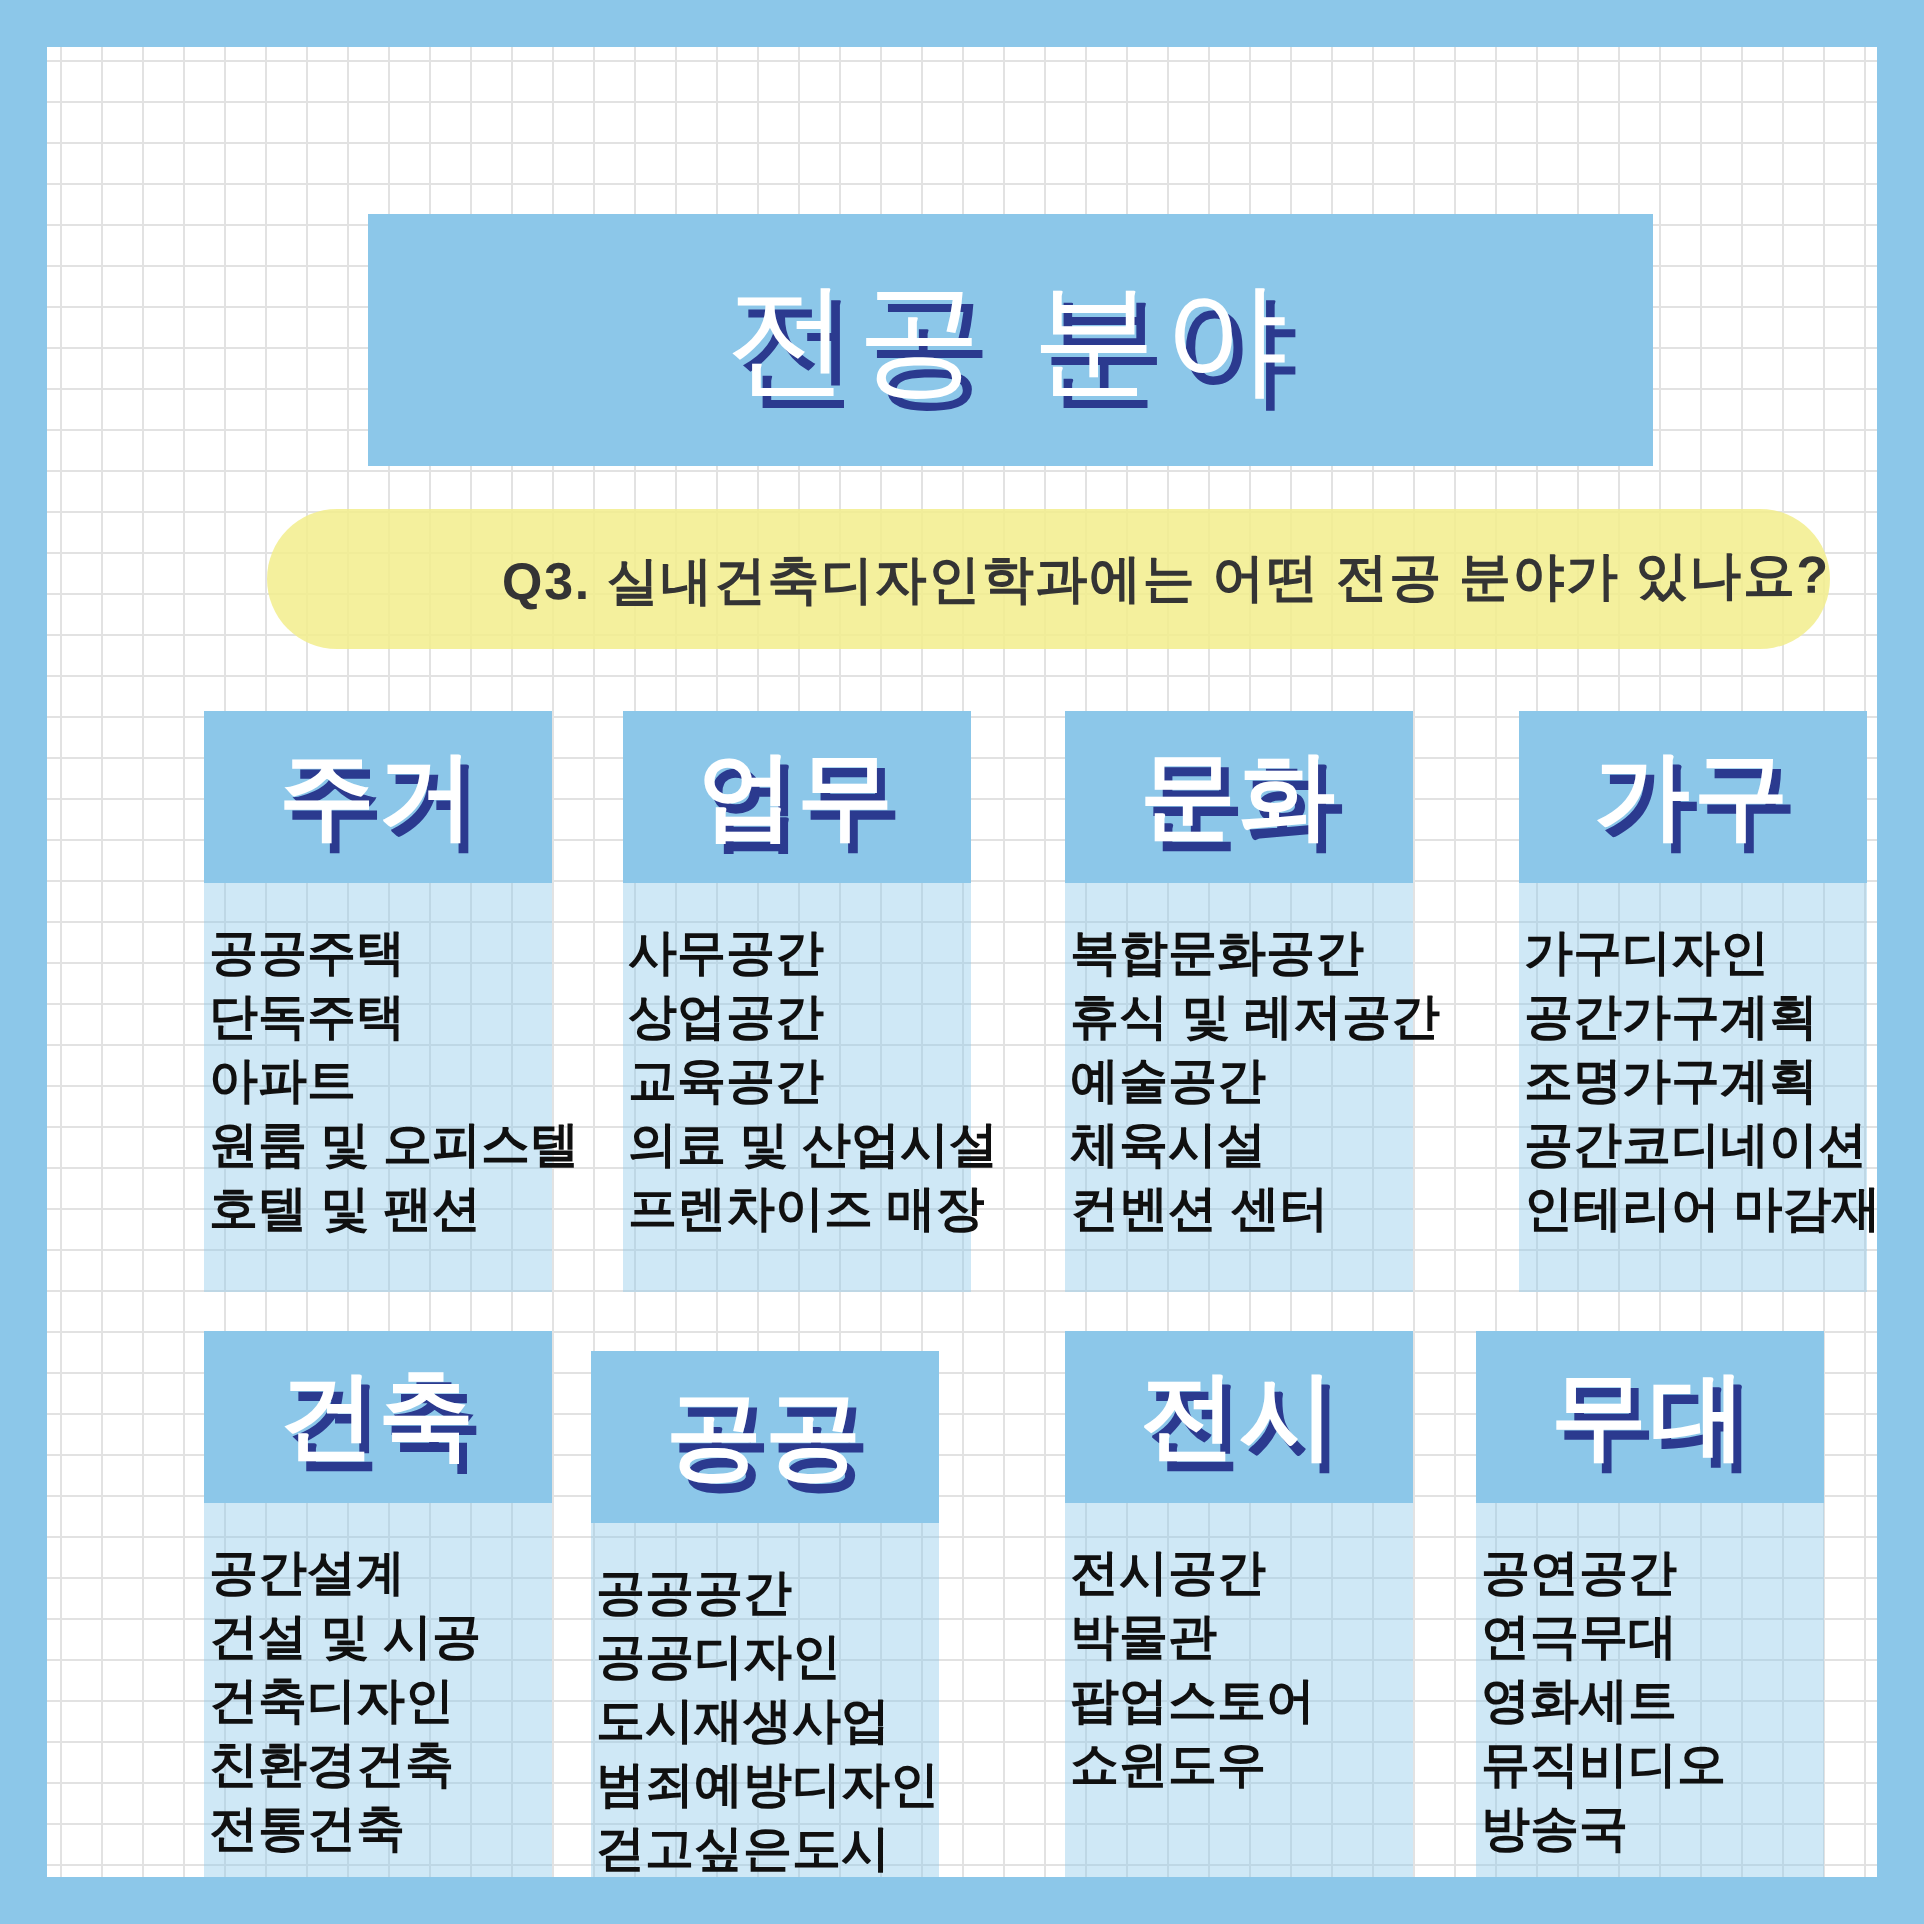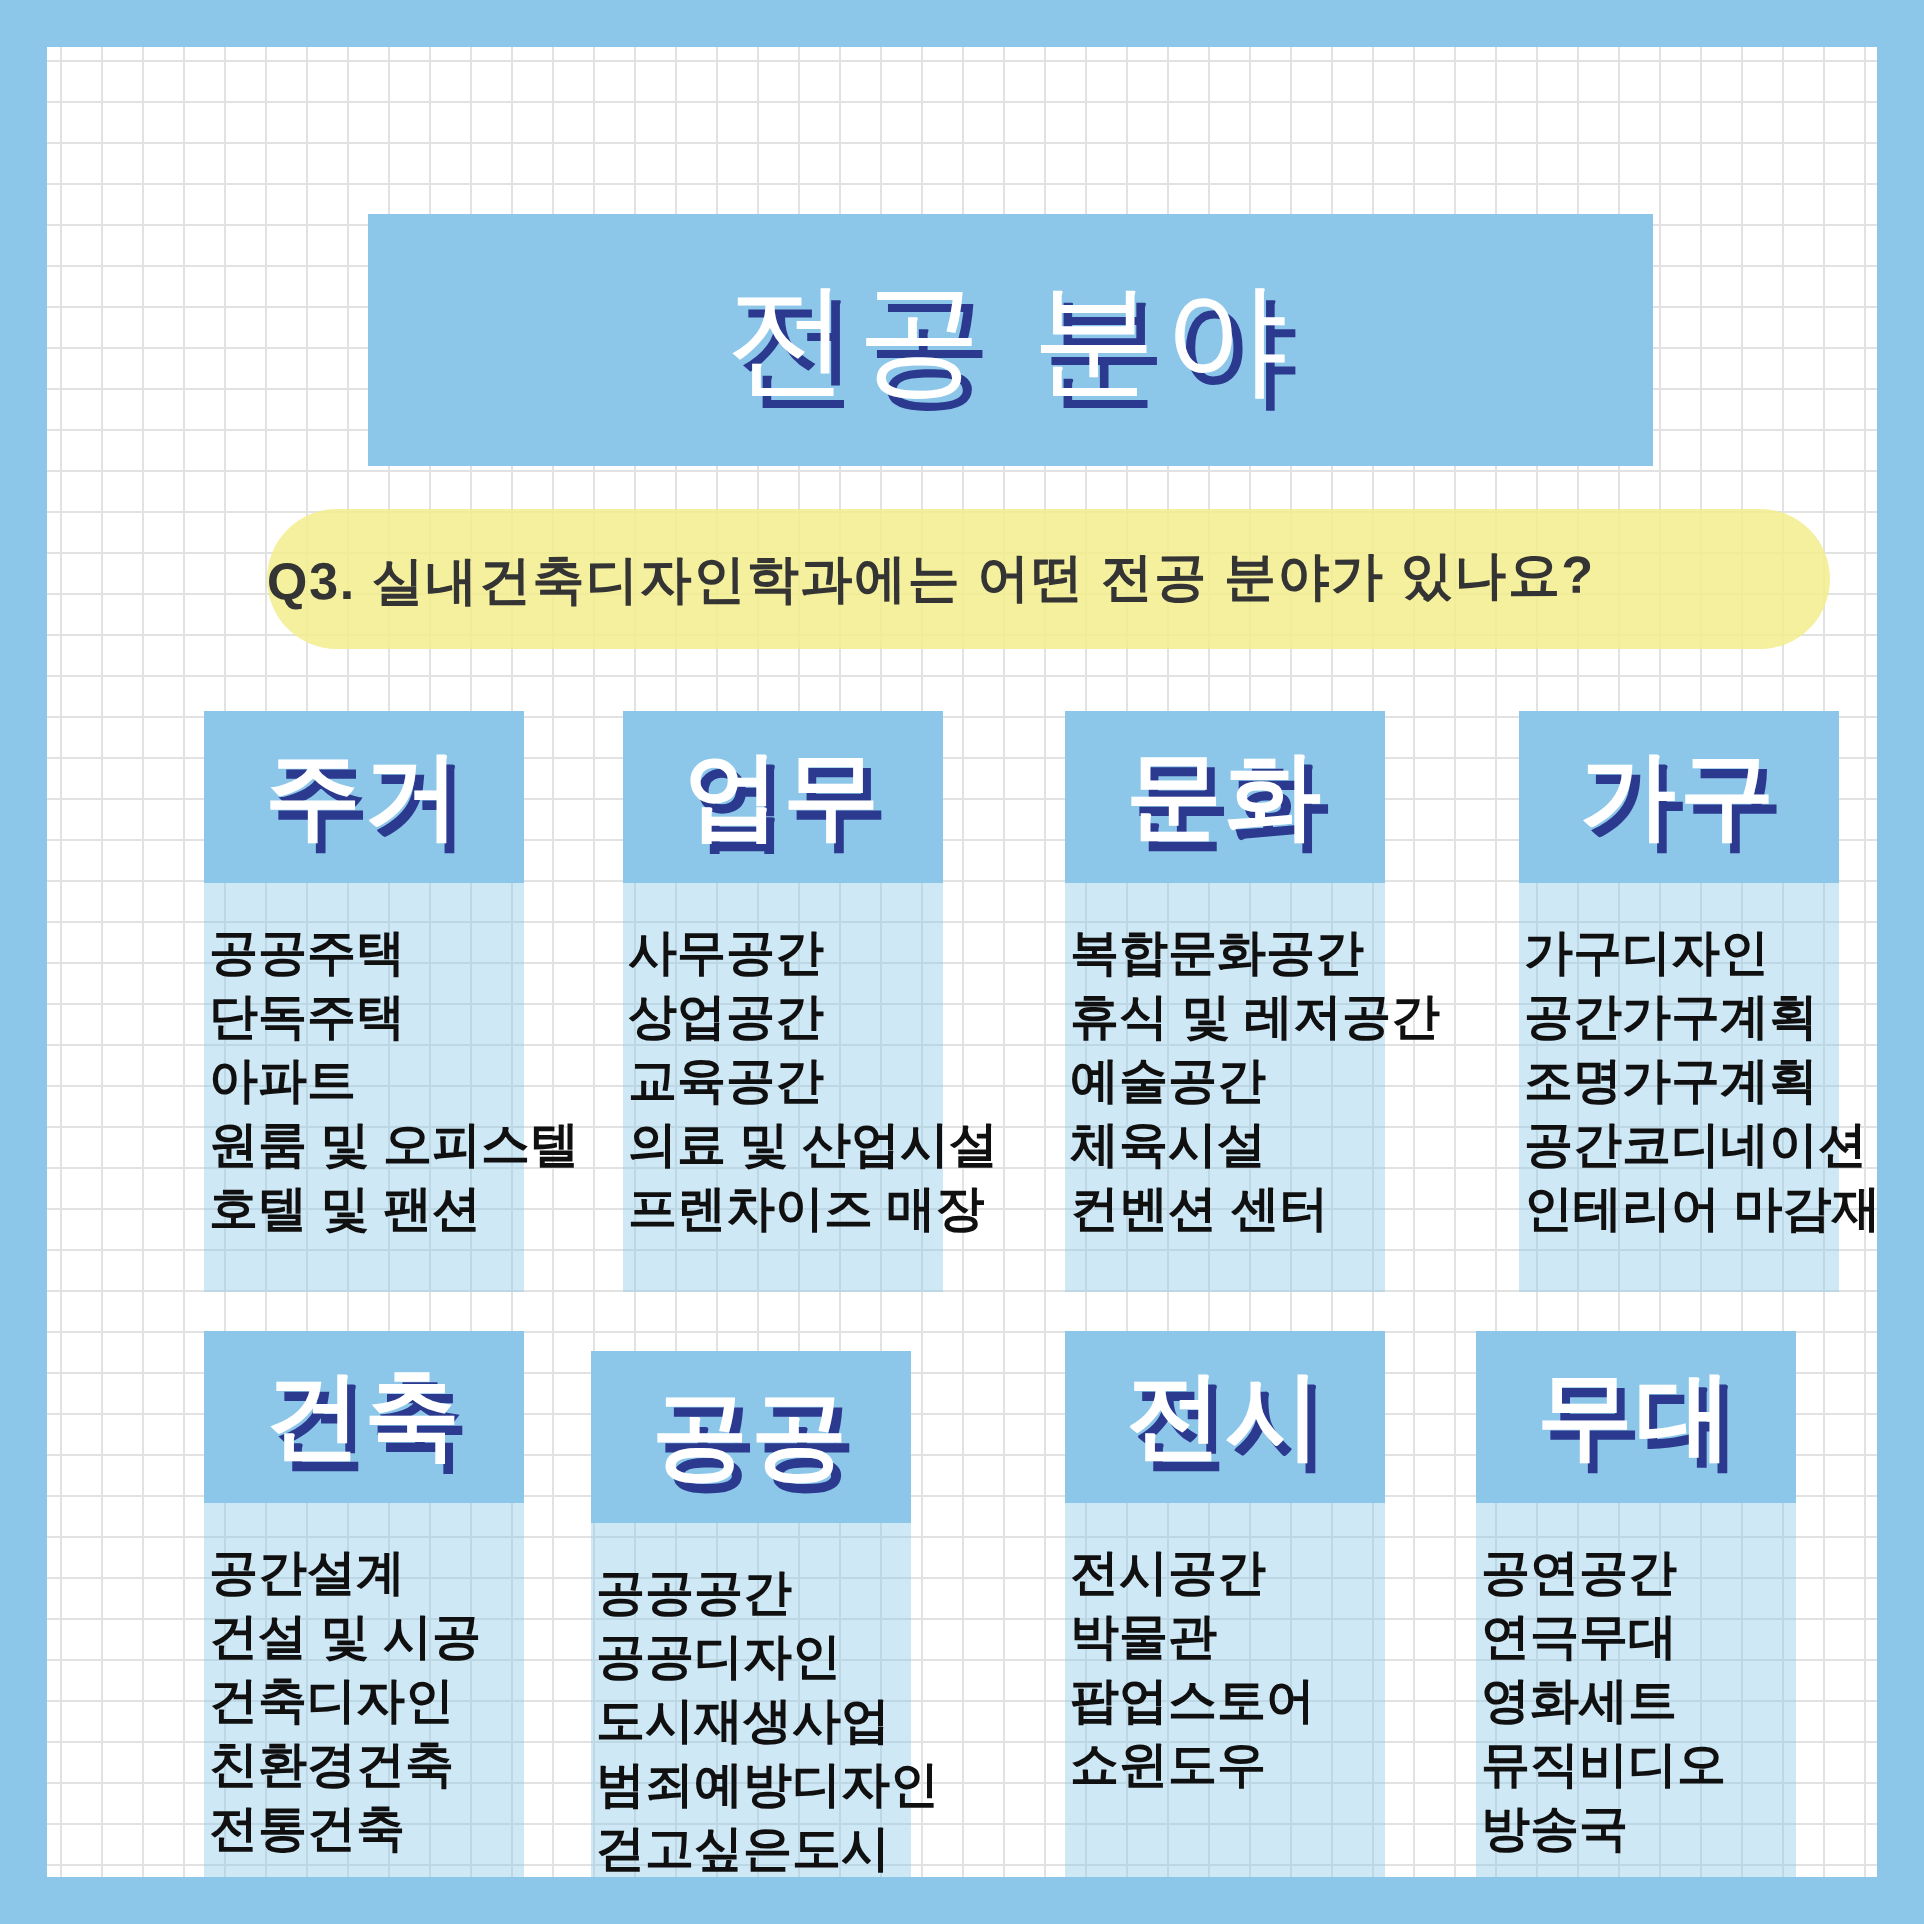--- a/index.html
+++ b/index.html
@@ -41,35 +41,35 @@
     white-space:nowrap;
   }
 
   
   .question-pill{
     position:absolute;
     left:220px;top:462px;
     width:1563px;height:140px;
     background:rgba(242,237,140,0.85);
     border-radius:73px;
-    display:flex;align-items:center;justify-content:flex-start;
+    display:flex;align-items:center;justify-content:flex-end;
   }
   .question-pill .question{
     font-size:52px;
     font-weight:700;
     color:#343434;
     letter-spacing:1.6px;
     white-space:nowrap;
     transform:rotate(-0.3deg);
   }
 
   
   .card{
     position:absolute;
-    width:320px;height:544px;
+    width:348px;height:544px;
   }
   .card:nth-of-type(1){left:157px;top:664px;}
   .card:nth-of-type(2){left:576px;top:664px;}
   .card:nth-of-type(3){left:1018px;top:664px;}
   .card:nth-of-type(4){left:1429px;top:664px;margin-left:43px;}
   .card:nth-of-type(5){left:157px;top:1284px;}
   .card:nth-of-type(6){left:544px;top:1284px;margin-top:20px;}
   .card:nth-of-type(7){left:1018px;top:1284px;}
   .card:nth-of-type(8){left:1429px;top:1284px;}
 

